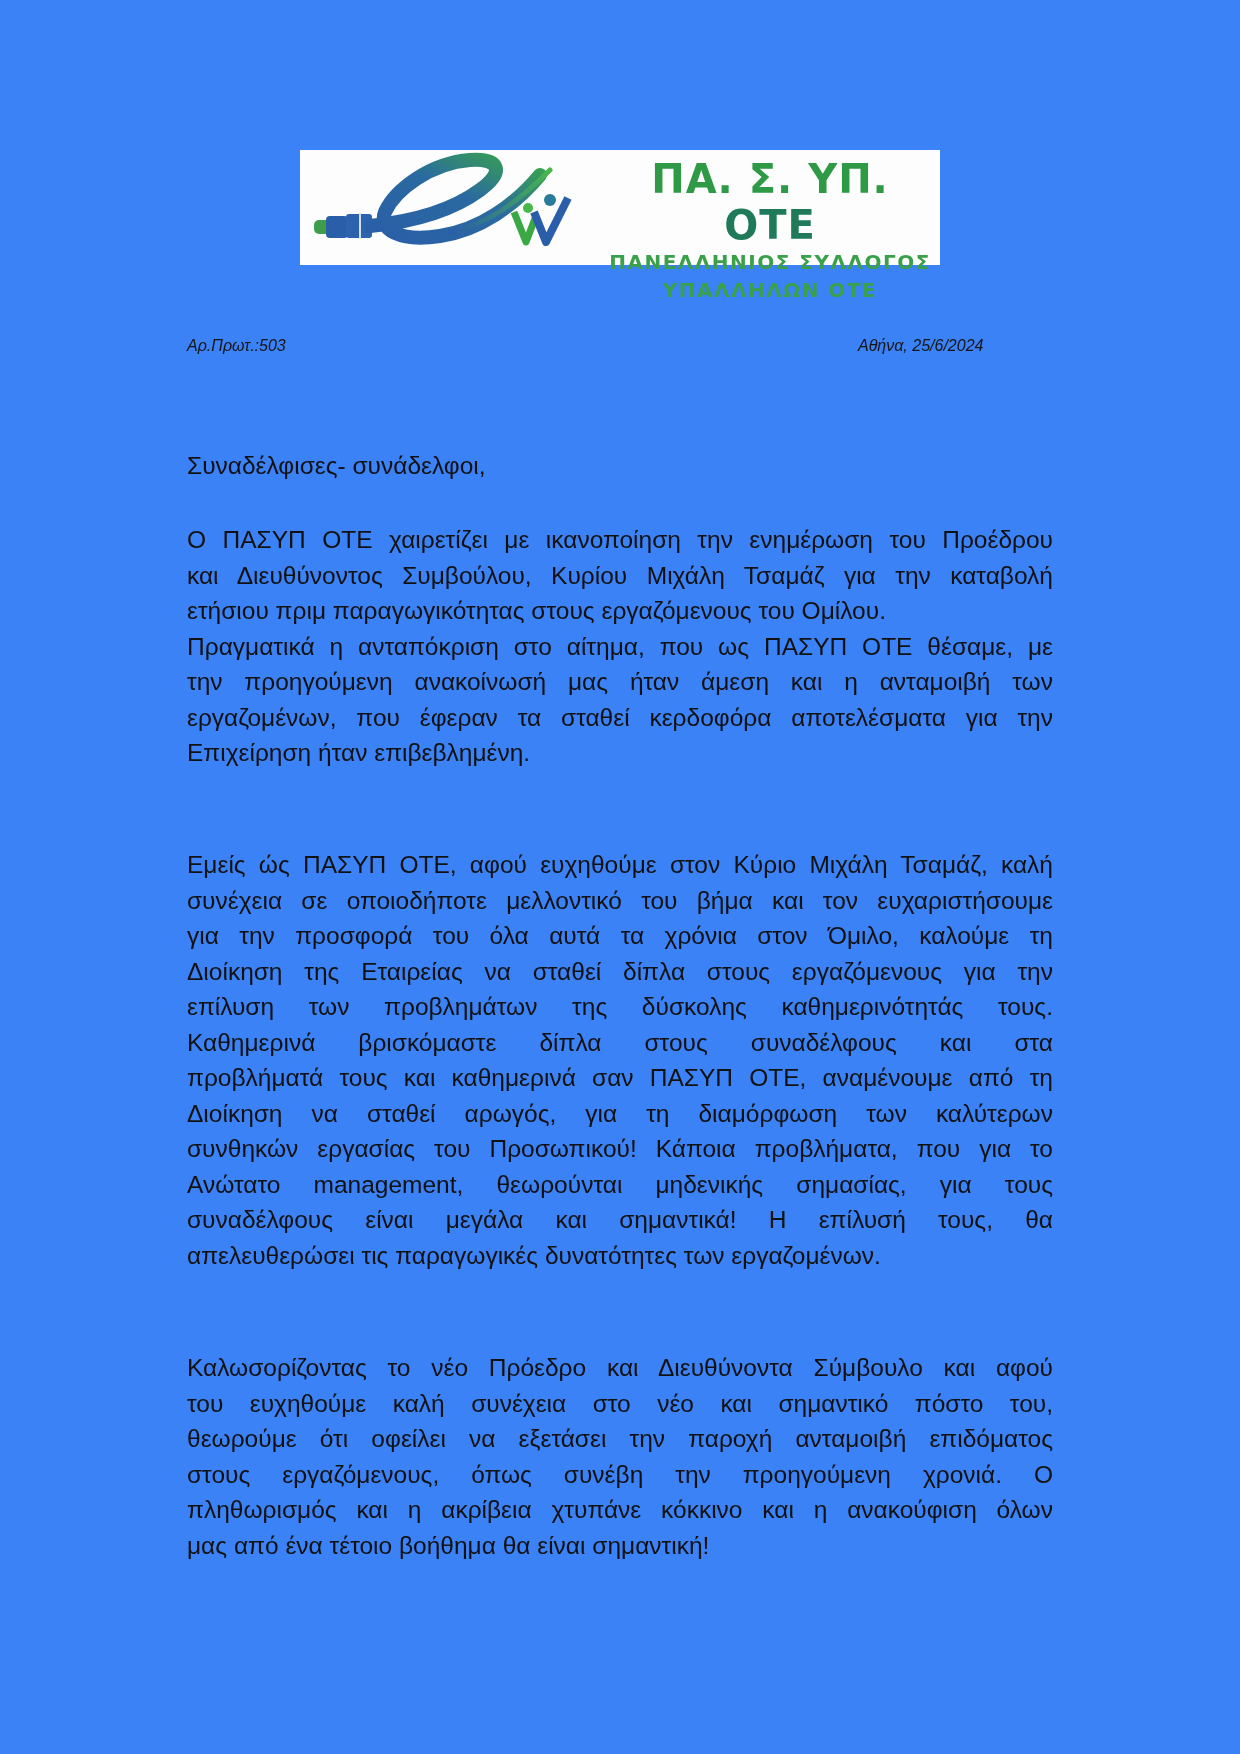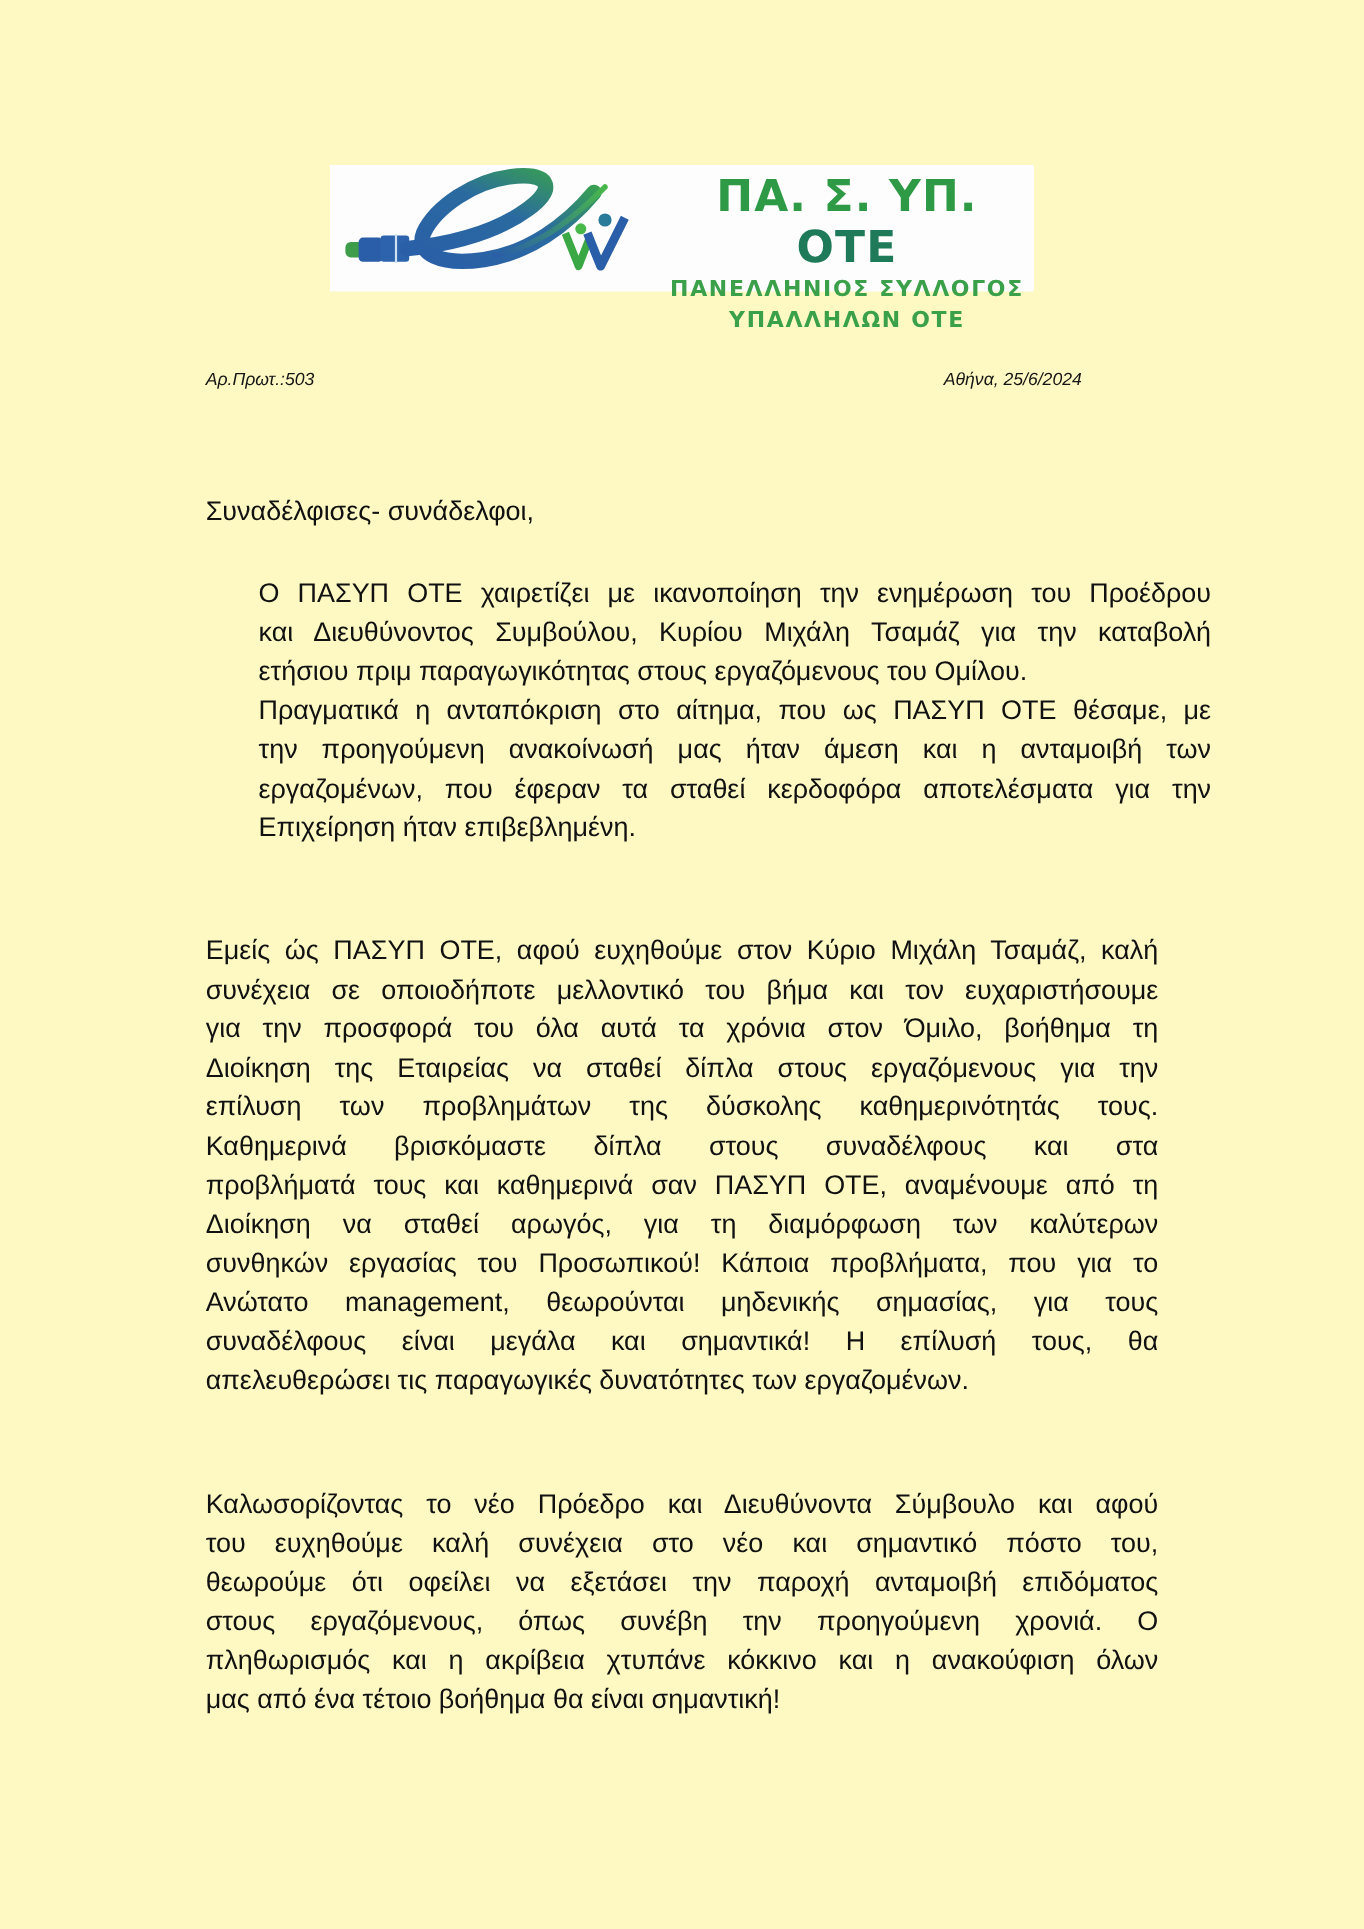--- a/index.html
+++ b/index.html
@@ -13,21 +13,21 @@
       position: relative;
       overflow: hidden;
       font-family: "Liberation Sans", "DejaVu Sans", sans-serif;
       color: #111111;
     }
     .page {
       position: absolute;
       left: 0; top: 0;
       width: 1240px;
       height: 1754px;
-      background: #fef9c3;
+      background: #3b82f6;
     }
 
     
     .logo {
       position: absolute;
       left: 300px;
       top: 150px;
       width: 640px;
       height: 115px;
       background: #fcfdfc;
@@ -94,21 +94,21 @@
     }
     .para .ln {
       display: block;
       text-align: justify;
       text-align-last: justify;
       white-space: nowrap;
     }
     .para .ln.last {
       text-align-last: left;
     }
-    .p1 { top: 522px; margin-left: 48px; }
+    .p1 { top: 522px; }
     .p2 { top: 847px; }
     .p3 { top: 1350px; }
   </style>
 </head>
 <body>
 
 <div class="page">
 
   <div class="logo">
     <svg class="logo-mark" viewBox="0 0 300 115" xmlns="http://www.w3.org/2000/svg">
@@ -155,21 +155,21 @@
     <span class="ln last">ετήσιου πριμ παραγωγικότητας στους εργαζόμενους του Ομίλου.</span>
     <span class="ln">Πραγματικά η ανταπόκριση στο αίτημα, που ως ΠΑΣΥΠ ΟΤΕ θέσαμε, με</span>
     <span class="ln">την προηγούμενη ανακοίνωσή μας ήταν άμεση και η ανταμοιβή των</span>
     <span class="ln">εργαζομένων, που έφεραν τα σταθεί κερδοφόρα αποτελέσματα για την</span>
     <span class="ln last">Επιχείρηση  ήταν επιβεβλημένη.</span>
   </div>
 
   <div class="body para p2">
     <span class="ln">Εμείς ώς ΠΑΣΥΠ ΟΤΕ, αφού ευχηθούμε στον Κύριο Μιχάλη Τσαμάζ, καλή</span>
     <span class="ln">συνέχεια σε οποιοδήποτε μελλοντικό του βήμα και τον ευχαριστήσουμε</span>
-    <span class="ln">για την προσφορά του όλα αυτά τα χρόνια στον Όμιλο, βοήθημα τη</span>
+    <span class="ln">για την προσφορά του όλα αυτά τα χρόνια στον Όμιλο, καλούμε τη</span>
     <span class="ln">Διοίκηση της Εταιρείας να σταθεί δίπλα στους εργαζόμενους για την</span>
     <span class="ln">επίλυση των προβλημάτων της δύσκολης καθημερινότητάς τους.</span>
     <span class="ln">Καθημερινά βρισκόμαστε δίπλα στους συναδέλφους και στα</span>
     <span class="ln">προβλήματά τους και καθημερινά σαν ΠΑΣΥΠ ΟΤΕ, αναμένουμε από τη</span>
     <span class="ln">Διοίκηση να σταθεί αρωγός, για τη διαμόρφωση των καλύτερων</span>
     <span class="ln">συνθηκών εργασίας του Προσωπικού! Κάποια προβλήματα, που για το</span>
     <span class="ln">Ανώτατο management, θεωρούνται μηδενικής σημασίας, για τους</span>
     <span class="ln">συναδέλφους είναι μεγάλα και σημαντικά! Η επίλυσή τους, θα</span>
     <span class="ln last">απελευθερώσει τις παραγωγικές δυνατότητες των εργαζομένων.</span>
   </div>

